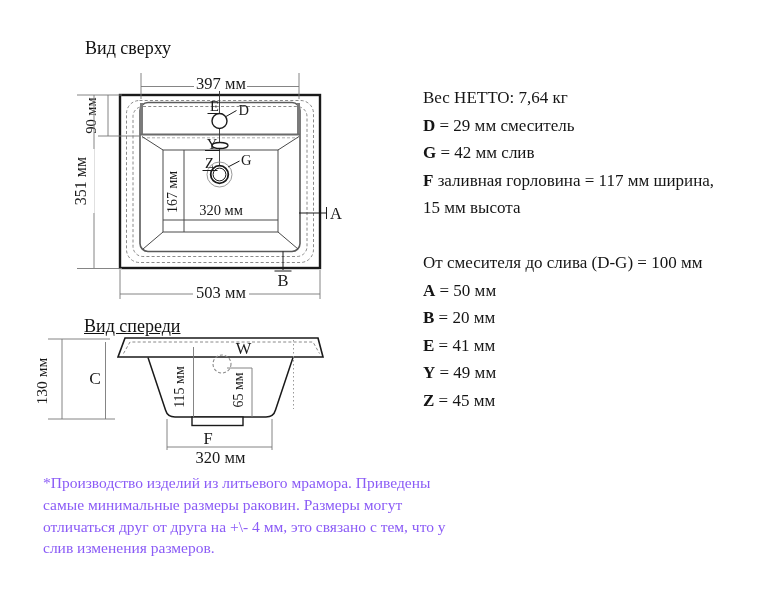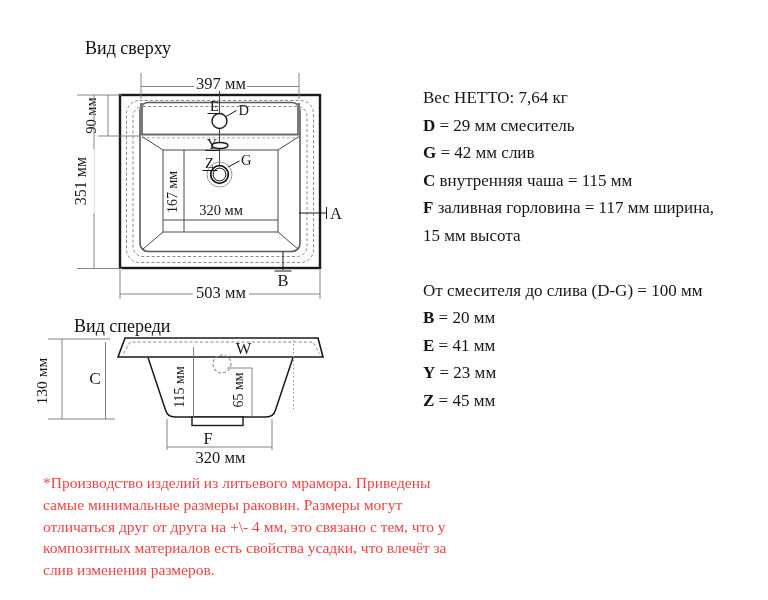--- a/index.html
+++ b/index.html
@@ -10,21 +10,21 @@
   .view-title{position:absolute;font-size:18px;color:#111;}
   .svg-abs{position:absolute;}
   .specs{
     position:absolute;left:423px;top:84px;width:340px;
     font-size:17px;line-height:27.5px;white-space:nowrap;color:#151515;
   }
   .spec-line b{font-weight:bold;}
   .spec-gap{height:27.5px;}
   .footnote{
     position:absolute;left:43px;top:472px;width:410px;
-    font-size:15.5px;line-height:21.8px;white-space:nowrap;color:#ef4444;
+    font-size:15.5px;line-height:21.8px;white-space:nowrap;color:#8b5cf6;
   }
   svg text{font-family:"Liberation Serif","DejaVu Serif",serif;fill:#1a1a1a;}
   .thick{stroke:#1a1a1a;stroke-width:2.4;fill:none;}
   .dashedln{stroke:#8a8a8a;stroke-width:1;fill:none;stroke-dasharray:3 2.2;}
   .rimln{stroke:#5a5a5a;stroke-width:1.6;fill:none;}
   .thin{stroke:#4a4a4a;stroke-width:1;fill:none;}
   .dim{stroke:#777;stroke-width:0.9;fill:none;}
   .leader{stroke:#1a1a1a;stroke-width:1;fill:none;}
 </style>
 </head>
@@ -112,21 +112,21 @@
       <line class="leader" x1="299" y1="213" x2="326.5" y2="213"></line>
       <line class="leader" x1="326.5" y1="207" x2="326.5" y2="219"></line>
       <text x="330" y="219" font-size="16.5">A</text>
 
       <line class="leader" x1="283" y1="251.5" x2="283" y2="270"></line>
       <line class="leader" x1="274.5" y1="271" x2="291.5" y2="271"></line>
       <text x="283" y="286" font-size="16.5" text-anchor="middle">B</text>
     </g>
   </svg>
 
-  <div class="view-title" style="left:74px;top:316px;">Вид спереди</div>
+  <div class="view-title" style="left:84px;top:316px;text-decoration:underline;">Вид спереди</div>
 
   <svg class="svg-abs" style="left:30px;top:335px;" width="330" height="135" viewBox="30 335 330 135">
     <g>
       <polygon points="125,338 318,338 323,357 118,357" fill="#fff" stroke="#1a1a1a" stroke-width="1.6"></polygon>
       <path class="dashedln" d="M123.5,353.5 L130,342 L313,342 L319.5,353.5"></path>
     </g>
     <g>
       <path d="M148,357.5 L165.5,410 Q167.5,417 175,417 L266,417 Q273.5,417 275.5,410 L293,357.5" fill="none" stroke="#1a1a1a" stroke-width="1.5"></path>
       <line x1="293.5" y1="340" x2="293.5" y2="409" stroke="#999" stroke-width="1" stroke-dasharray="1.5 2.5"></line>
     </g>
@@ -159,32 +159,31 @@
       <line class="dim" x1="272" y1="419" x2="272" y2="450"></line>
       <line class="dim" x1="167" y1="447" x2="272" y2="447"></line>
       <text x="220.5" y="463" font-size="16.5" text-anchor="middle">320 мм</text>
     </g>
   </svg>
 
   <div class="specs">
     <div class="spec-line"><b></b><span>Вес НЕТТО: 7,64 кг</span></div>
     <div class="spec-line"><b>D</b><span> = 29 мм смеситель</span></div>
     <div class="spec-line"><b>G</b><span> = 42 мм слив</span></div>
-    <div class="spec-line"><b>C</b><span> внутренняя чаша = 115 мм</span></div>
     <div class="spec-line"><b>F</b><span> заливная горловина = 117 мм ширина,</span></div>
     <div class="spec-line"><b></b><span>15 мм высота</span></div>
     <div class="spec-gap"></div>
     <div class="spec-line"><b></b><span>От смесителя до слива (D-G) = 100 мм</span></div>
+    <div class="spec-line"><b>A</b><span> = 50 мм</span></div>
     <div class="spec-line"><b>B</b><span> = 20 мм</span></div>
     <div class="spec-line"><b>E</b><span> = 41 мм</span></div>
-    <div class="spec-line"><b>Y</b><span> = 23 мм</span></div>
+    <div class="spec-line"><b>Y</b><span> = 49 мм</span></div>
     <div class="spec-line"><b>Z</b><span> = 45 мм</span></div>
   </div>
 
   <div class="footnote">
     <div>*Производство изделий из литьевого мрамора. Приведены</div>
     <div>самые минимальные размеры раковин. Размеры могут</div>
     <div>отличаться друг от друга на +\- 4 мм, это связано с тем, что у</div>
-    <div>композитных материалов есть свойства усадки, что влечёт за</div>
     <div>слив изменения размеров.</div>
   </div>
 
 </div>
 
 </body></html>

